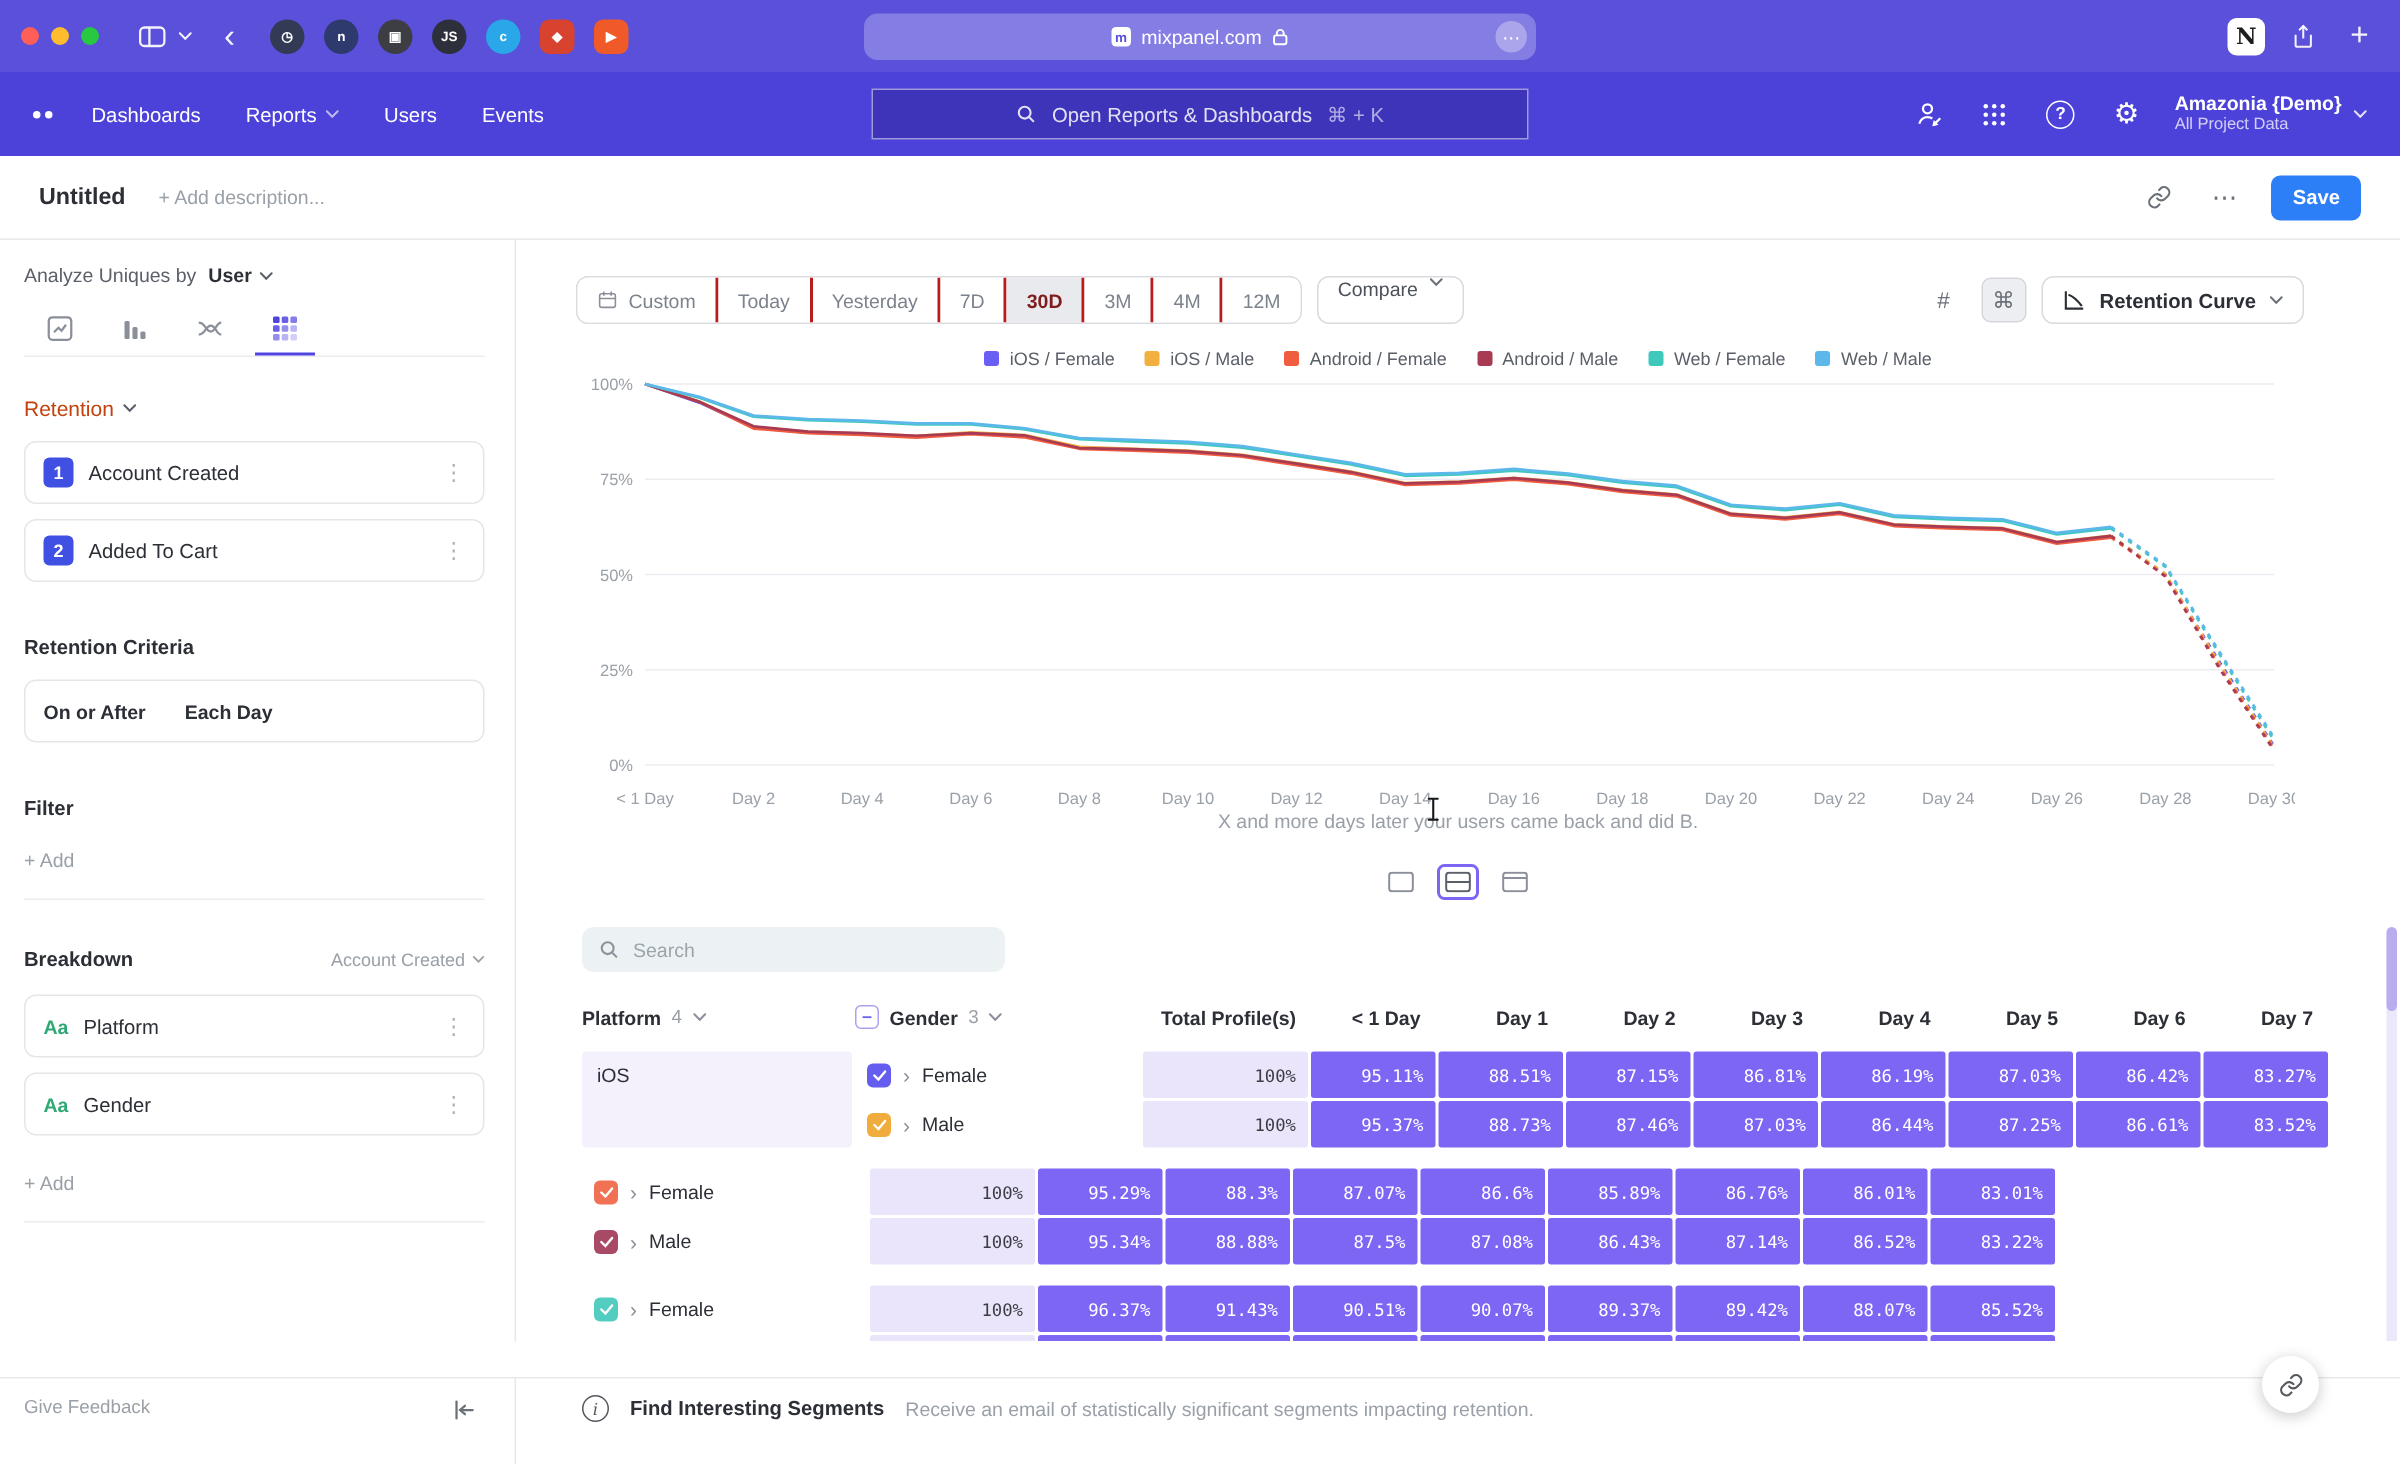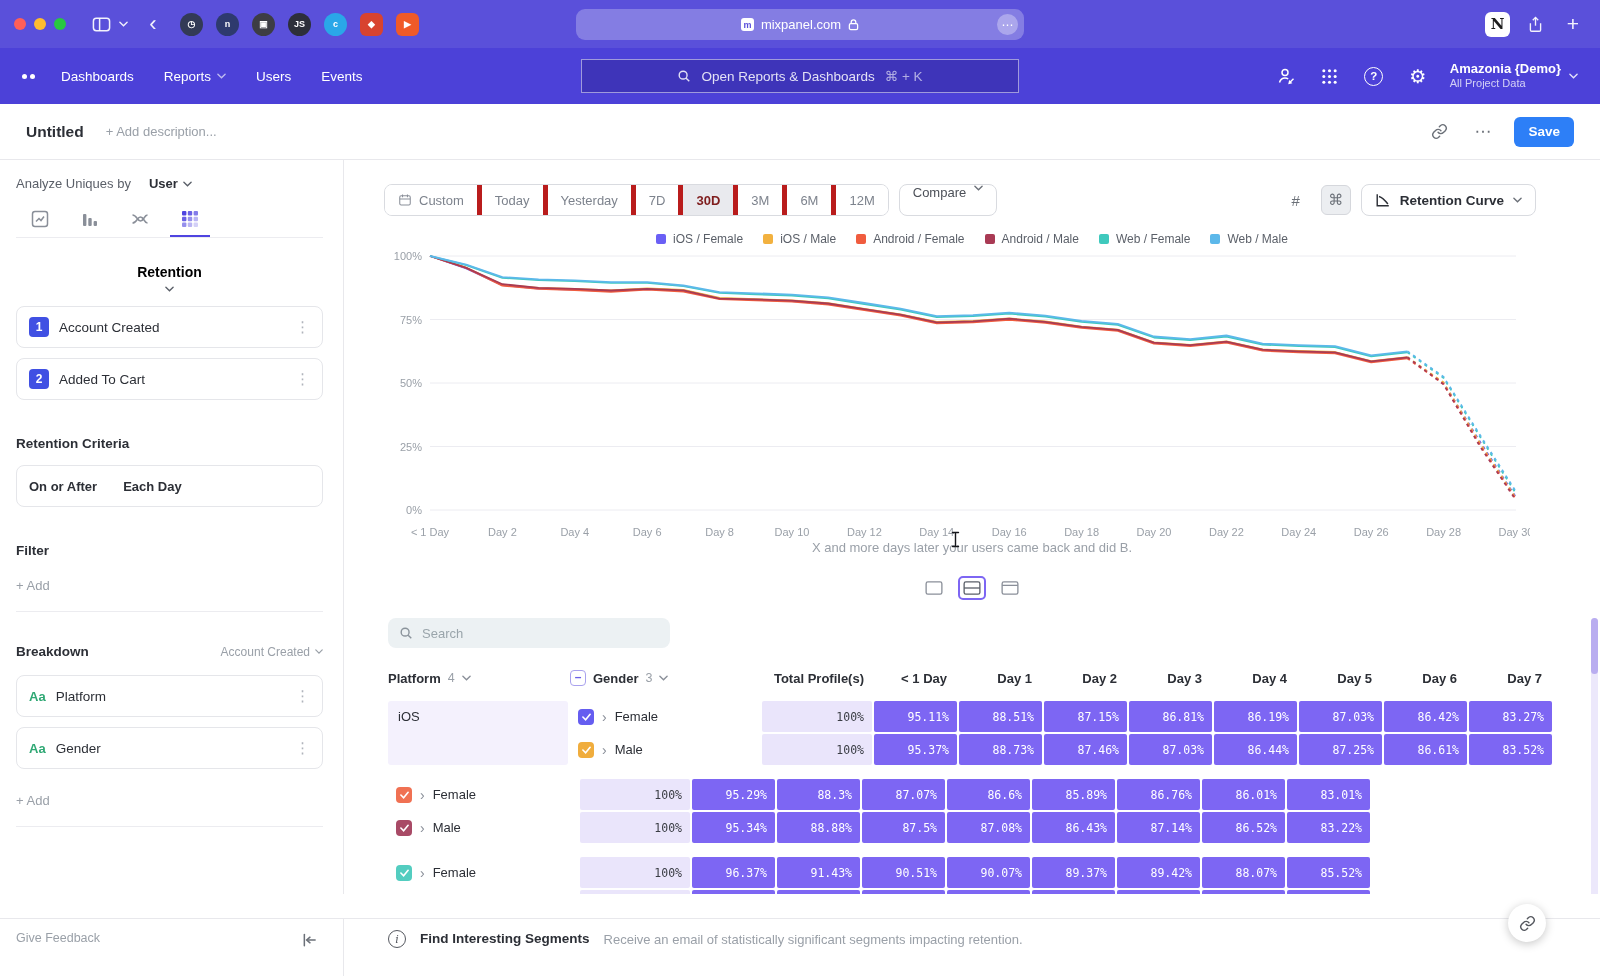--- a/index.html
+++ b/index.html
@@ -43,43 +43,43 @@
 .report-title{font-size:15.5px;font-weight:bold;}
 .report-desc{font-size:13px;color:#9aa0a8;margin-left:22px;}
 .titlebar-right{margin-left:auto;display:flex;align-items:center;gap:18px;}
 .tbtn{color:#6b7078;display:flex;align-items:center;justify-content:center;width:26px;height:26px;}
 .ellipsis-glyph{font-size:17px;letter-spacing:1px;}
 .save-btn{background:var(--save,#2d7ff7);color:#fff;font-size:13.5px;font-weight:bold;border:none;border-radius:6px;height:30px;padding:0 14px;cursor:pointer;font-family:inherit;}
 
 
 .content{flex:1;min-height:0;display:flex;}
 .sidebar{width:344px;flex:0 0 auto;border-right:1px solid #e8e8ec;padding:16px 20px 0 16px;overflow:hidden;}
-.sb-analyze{display:flex;align-items:center;gap:18px;font-size:13px;color:#5a5f68;}
+.sb-analyze{display:flex;align-items:center;gap:8px;font-size:13px;color:#5a5f68;}
 .sb-analyze .val{font-weight:bold;color:#2c2f36;display:flex;align-items:center;gap:5px;}
 .sb-tabs{display:flex;gap:10px;margin-top:12px;border-bottom:1px solid #ececf0;padding:0 4px;}
 .sb-tab{width:40px;height:34px;display:flex;align-items:center;justify-content:center;color:#8a8f99;border-bottom:2px solid transparent;cursor:pointer;}
 .sb-tab.active{color:var(--accent,#4f44e0);border-bottom-color:var(--accent,#4f44e0);}
-.sb-h{font-size:14px;font-weight:bold;display:flex;align-items:center;gap:6px;margin-top:26px;color:#000000;flex-direction:column;}
+.sb-h{font-size:14px;font-weight:normal;display:flex;align-items:center;gap:6px;margin-top:26px;color:#c2410c;}
 .sb-h2{font-size:13.5px;font-weight:bold;margin-top:36px;color:#2c2f36;display:flex;align-items:center;}
 .card{border:1px solid #e5e6ea;border-radius:8px;height:42px;display:flex;align-items:center;padding:0 12px;gap:10px;margin-top:14px;background:#fff;}
 .badge{width:20px;height:20px;border-radius:4px;background:#4050e3;color:#fff;font-size:12px;font-weight:bold;display:flex;align-items:center;justify-content:center;}
 .card-label{font-size:13.5px;}
 .kebab{margin-left:auto;color:#b0b4bc;font-size:15px;cursor:pointer;}
 .criteria-card{gap:26px;}
 .criteria-card span{font-size:13px;font-weight:bold;color:#2c2f36;}
 .add-row{font-size:13px;color:#9aa0a8;margin-top:20px;padding-bottom:18px;border-bottom:1px solid #ececf0;cursor:pointer;}
 .bd-right{margin-left:auto;font-size:12px;color:#9aa0a8;font-weight:normal;display:flex;align-items:center;gap:5px;}
 .aa{color:#2fa874;font-size:13px;font-weight:bold;}
 .chev{flex:0 0 auto;color:#8a8f99;}
 
 
 .main{flex:1;position:relative;overflow:hidden;background:#fff;}
 .toolbar{position:absolute;top:24px;left:40px;right:64px;display:flex;align-items:center;}
 .seg{display:flex;border:1px solid #d9dbe0;border-radius:8px;overflow:hidden;height:32px;background:#fff;}
-.range-btn{display:flex;align-items:center;gap:7px;padding:0 13px;font-size:13px;color:#7d838d;background:#fff;border:none;border-right:5px solid #b91c1c;cursor:pointer;font-family:inherit;}
+.range-btn{display:flex;align-items:center;gap:7px;padding:0 13px;font-size:13px;color:#7d838d;background:#fff;border:none;border-right:2px solid #b91c1c;cursor:pointer;font-family:inherit;}
 .range-btn:last-child{border-right:none;}
 .range-btn.active{background:#e9eaee;color:#7f1d1d;font-weight:bold;}
 .compare-btn{margin-left:10px;height:32px;border:1px solid #d9dbe0;border-radius:8px;background:#fff;display:flex;align-items:flex-start;gap:8px;padding:0 13px;font-size:13px;color:#4c5058;cursor:pointer;font-family:inherit;}
 .toolbar-right{margin-left:auto;display:flex;align-items:center;gap:10px;}
 .tool-icon{width:30px;height:30px;border-radius:6px;display:flex;align-items:center;justify-content:center;color:#6b7078;font-size:15px;cursor:pointer;}
 .tool-icon.boxed{background:#eceef1;border:1px solid #d5d7dc;}
 .charttype-btn{height:32px;border:1px solid #d9dbe0;border-radius:8px;background:#fff;display:flex;align-items:center;gap:9px;padding:0 13px;font-size:13.5px;font-weight:bold;color:#2c2f36;cursor:pointer;font-family:inherit;}
 #legend{position:absolute;top:72px;left:0;right:0;display:flex;justify-content:center;gap:20px;font-size:12px;color:#5a5f68;}
 .leg-item{display:flex;align-items:center;gap:7px;cursor:pointer;}
 .leg-sw{width:10px;height:10px;border-radius:2px;display:inline-block;}
@@ -380,21 +380,21 @@
             <button class="range-btn">
               <span>7D</span>
             </button>
             <button class="range-btn active">
               <span>30D</span>
             </button>
             <button class="range-btn">
               <span>3M</span>
             </button>
             <button class="range-btn">
-              <span>6M</span>
+              <span>4M</span>
             </button>
             <button class="range-btn">
               <span>12M</span>
             </button>
           </div>
         <button class="compare-btn">
           <span>Compare</span>
           <svg class="chev" width="9" height="6" viewBox="0 0 10 6">
               <path d="M1 1l4 4 4-4" fill="none" stroke="#6b7078" stroke-width="1.5" stroke-linecap="round"></path>
             </svg>

